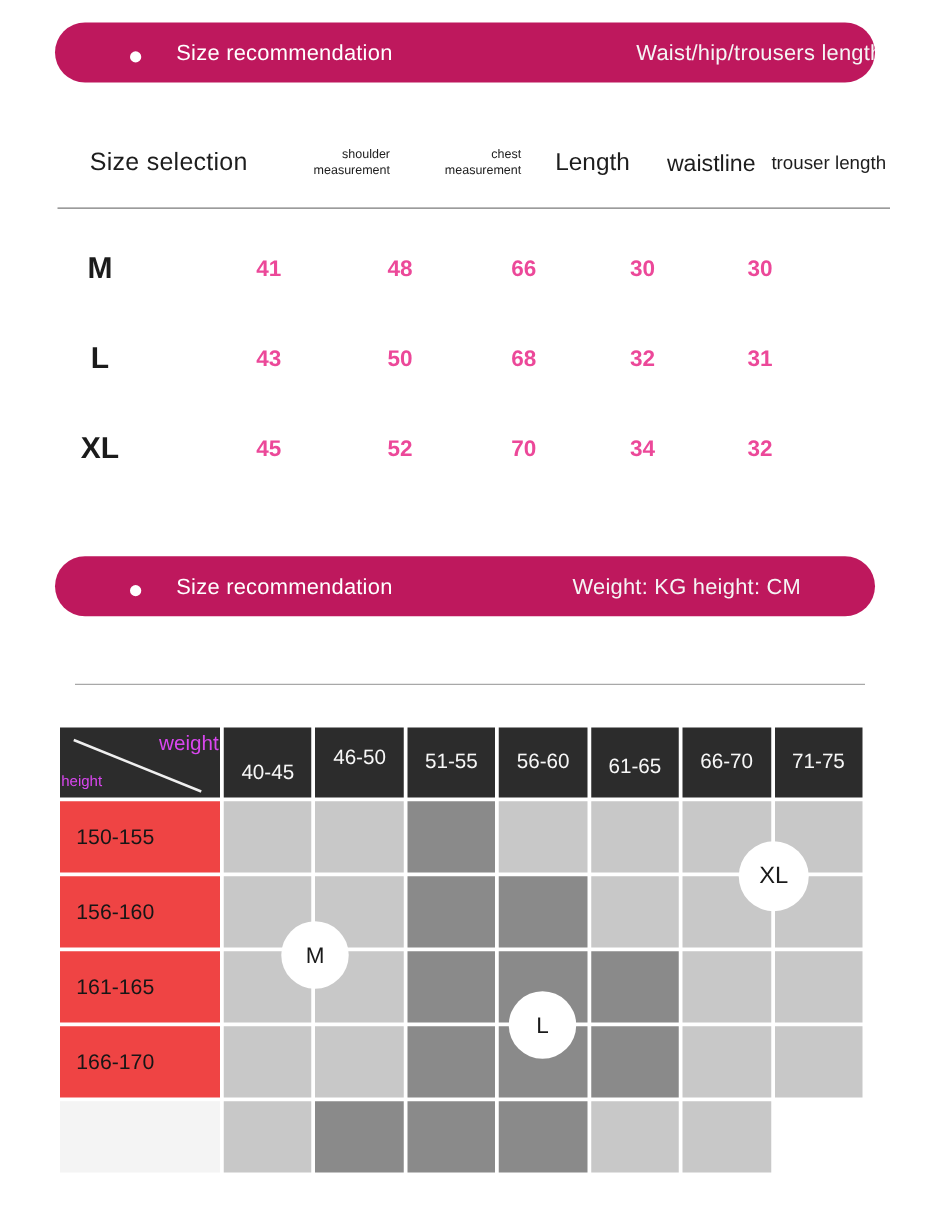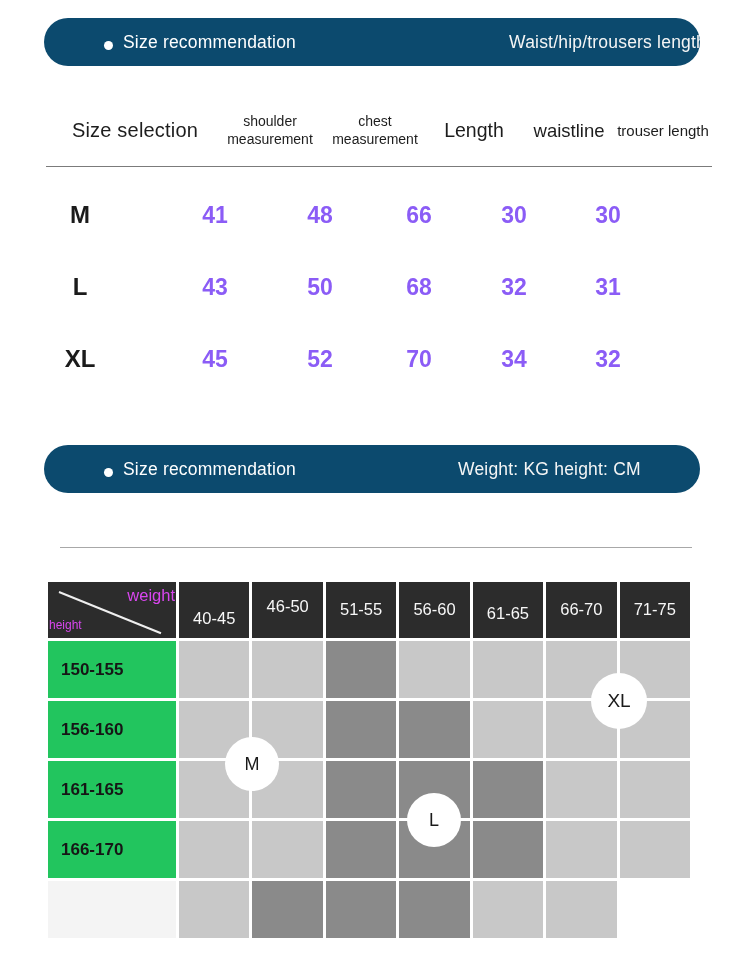--- a/index.html
+++ b/index.html
@@ -2,69 +2,69 @@
 <html><head>
 <meta charset="utf-8">
 <style>
   html,body{margin:0;padding:0;}
   body{
     width:750px;height:965px;background:#ffffff;position:relative;overflow:hidden;
     font-family:"Liberation Sans","DejaVu Sans",sans-serif;color:#1d1d1d;
   }
   
   .banner{
-    position:absolute;left:44px;width:656px;height:48px;background:#0c4a6e;
-    border-radius:24px;display:flex;align-items:center;overflow:hidden;
+    position:absolute;left:44px;width:656px;height:48px;background:#be185d;
+    border-radius:24px;display:flex;align-items:center;overflow:hidden;gap:18px;
   }
   .banner.first{top:18px;}
   .banner.second{top:445px;}
   .bullet{width:9px;height:9px;border-radius:50%;background:#ffffff;margin-left:60px;transform:translateY(3px);flex:0 0 auto;}
   .banner-label{color:#ffffff;font-size:17.5px;letter-spacing:.2px;margin-left:10px;white-space:nowrap;}
   .banner-right{position:absolute;color:#f5f5f5;font-size:17.5px;letter-spacing:.2px;white-space:nowrap;top:50%;transform:translateY(-46%);}
   .banner.first .banner-right{right:-6px;}
   .banner.second .banner-right{left:414px;}
 
   
   .size-table{position:absolute;left:0;top:95px;width:654px;}
   .st-grid{margin-left:55px;display:grid;grid-template-columns:160px 110px 100px 98px 92px 96px;}
   .st-head{height:71px;}
   .st-hcell,.st-cell{display:flex;align-items:center;justify-content:center;text-align:center;}
   .st-hcell{color:#1d1d1d;}
   .h0{font-size:20px;letter-spacing:.2px;}
-  .h1,.h2{font-size:14px;line-height:1.25;text-align:center;}
+  .h1,.h2{font-size:10px;line-height:1.25;text-align:right;}
   .h1{max-width:84px;margin:0 auto;}
   .h2{max-width:84px;margin:0 auto;}
   .h3{font-size:19.5px;}
   .h4{font-size:18.5px;}
   .h5{font-size:15px;white-space:nowrap;}
   .st-divider{position:absolute;left:46px;top:71px;width:666px;height:1px;background:#7b7b7b;}
   .st-body{margin-top:13px;}
   .st-row{display:grid;grid-template-columns:160px 110px 100px 98px 92px 96px;height:72px;}
   .st-size{font-size:24px;font-weight:700;color:#1b1b1b;}
-  .st-val{font-size:23px;font-weight:700;color:#8b5cf6;}
+  .st-val{font-size:18px;font-weight:700;color:#ec4899;}
 
   
   .mid-divider{position:absolute;left:60px;top:547px;width:632px;height:1px;background:#a8a8a8;}
 
   
   .matrix{position:absolute;left:48px;top:582px;width:642px;height:356px;}
   .m-grid{display:grid;grid-template-columns:128px repeat(7,1fr);grid-template-rows:56px repeat(5,57px);gap:3px;}
   .m-corner{position:relative;background:#2c2c2c;overflow:hidden;}
   .m-diag{position:absolute;left:11px;top:9px;width:110px;height:2px;background:#efefef;transform-origin:0 50%;transform:rotate(22deg);}
   .m-corner .wlabel{position:absolute;top:4px;right:1px;color:#d946ef;font-size:16.5px;}
   .m-corner .hlabel{position:absolute;left:1px;bottom:6px;color:#d946ef;font-size:12px;}
   .m-hcell{background:#2c2c2c;color:#f7f7f7;font-size:16.5px;display:flex;align-items:center;justify-content:center;}
   .m-grid .m-hcell:nth-child(2) span{transform:translateY(8px);}
   .m-grid .m-hcell:nth-child(3) span{transform:translateY(-4px);}
   .m-grid .m-hcell:nth-child(4) span{transform:translateY(-1px);}
   .m-grid .m-hcell:nth-child(5) span{transform:translateY(-1px);}
   .m-grid .m-hcell:nth-child(6) span{transform:translateY(3px);}
   .m-grid .m-hcell:nth-child(7) span{transform:translateY(-1px);}
   .m-grid .m-hcell:nth-child(8) span{transform:translateY(-1px);}
-  .m-rlabel{background:#22c55e;color:#161616;font-size:17px;display:flex;align-items:center;padding-left:13px;font-weight:bold;}
+  .m-rlabel{background:#ef4444;color:#161616;font-size:17px;display:flex;align-items:center;padding-left:13px;}
   .cell-light{background:#c8c8c8;}
   .cell-dark{background:#8a8a8a;}
   .cell-lighter{background:#f4f4f4;}
   .marker{position:absolute;background:#ffffff;border-radius:50%;display:flex;align-items:center;justify-content:center;color:#1a1a1a;z-index:3;}
   .marker-m{left:177px;top:155px;width:54px;height:54px;font-size:18px;}
   .marker-l{left:359px;top:211px;width:54px;height:54px;font-size:18px;}
   .marker-xl{left:543px;top:91px;width:56px;height:56px;font-size:19px;}
 </style>
 </head>
 <body>

